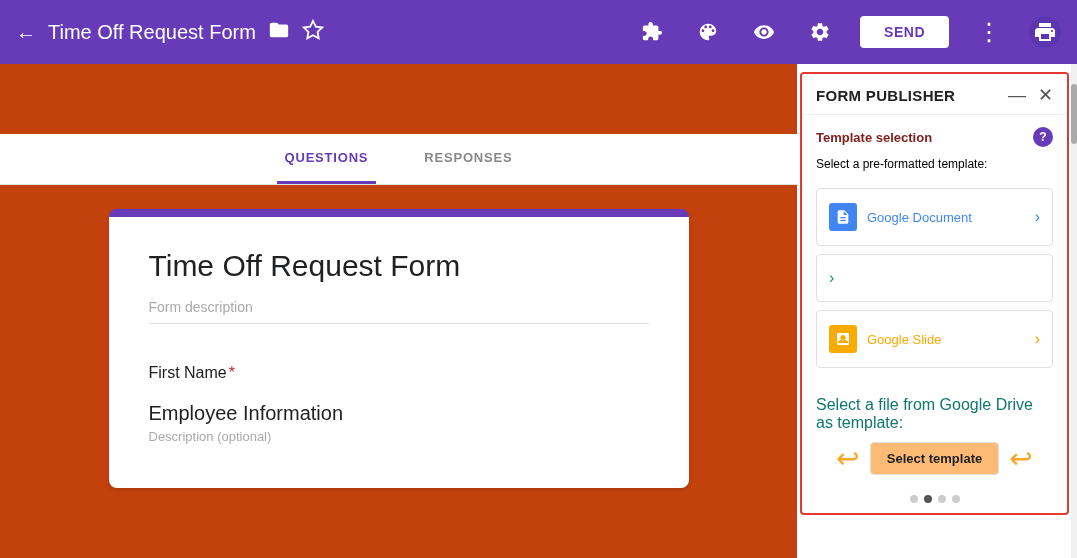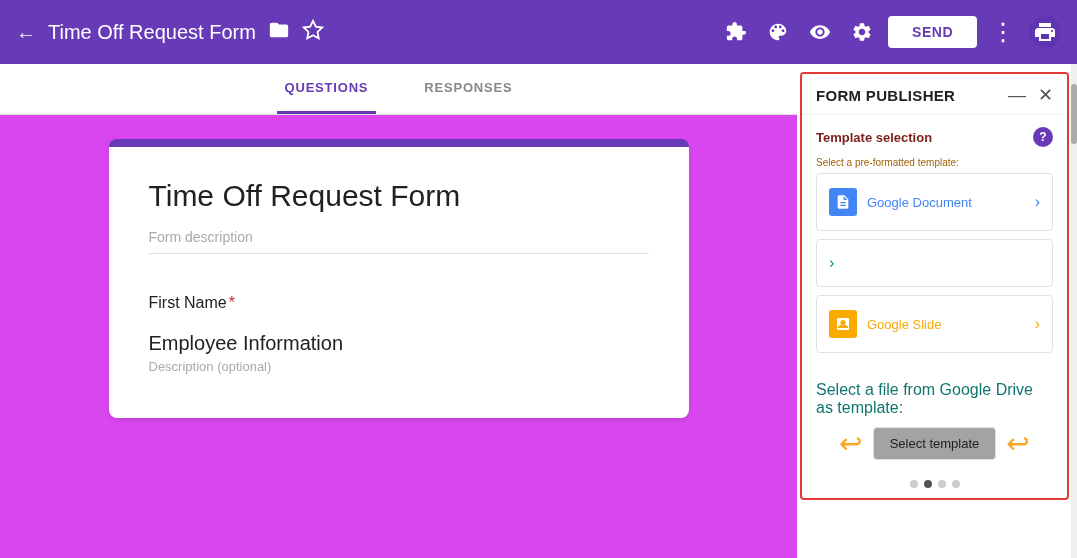--- a/index.html
+++ b/index.html
@@ -27,21 +27,21 @@
       font-weight: 400;
     }
     .header-icon {
       color: white;
       font-size: 20px;
       cursor: pointer;
     }
     .header-right {
       display: flex;
       align-items: center;
-      gap: 10px;
+      gap: 24px;
     }
     .header-right .icon-btn {
       color: white;
       font-size: 20px;
       cursor: pointer;
       width: 32px;
       height: 32px;
       display: flex;
       align-items: center;
       justify-content: center;
@@ -68,25 +68,26 @@
 
     
     .main-area {
       display: flex;
       height: calc(558px - 64px);
     }
 
     
     .form-panel {
       flex: 1;
-      background: #d946ef;
+      background: #c2410c;
       display: flex;
       flex-direction: column;
       align-items: center;
       overflow: hidden;
+      justify-content: center;
     }
 
     
     .tabs-bar {
       background: white;
       width: 100%;
       display: flex;
       justify-content: center;
       gap: 40px;
       border-bottom: 1px solid #e0e0e0;
@@ -243,23 +244,23 @@
       background: #673ab7;
       color: white;
       font-size: 12px;
       display: flex;
       align-items: center;
       justify-content: center;
       cursor: pointer;
       font-weight: bold;
     }
     .fp-sub-label {
-      font-size: 10px;
-      color: #a16207;
-      margin-bottom: 5px;
+      font-size: 12px;
+      color: #000000;
+      margin-bottom: 17px;
     }
 
     
     .template-option {
       display: flex;
       align-items: center;
       border: 1px solid #e0e0e0;
       border-radius: 4px;
       padding: 14px 12px;
       margin-bottom: 8px;
@@ -301,28 +302,28 @@
       color: #0f766e;
       margin-bottom: 10px;
     }
     .fp-drive-row {
       display: flex;
       align-items: center;
       justify-content: center;
       gap: 10px;
     }
     .select-template-btn {
-      background: #a3a3a3;
+      background: #fdba74;
       border: 1px solid #e0e0e0;
       border-radius: 4px;
       padding: 8px 16px;
       font-size: 13px;
       color: #202124;
       cursor: pointer;
-      font-weight: 400;
+      font-weight: 700;
     }
     .arrow-left, .arrow-right {
       font-size: 22px;
       color: #f9a825;
     }
 
     
     .fp-dots {
       position: absolute;
       bottom: 10px;

